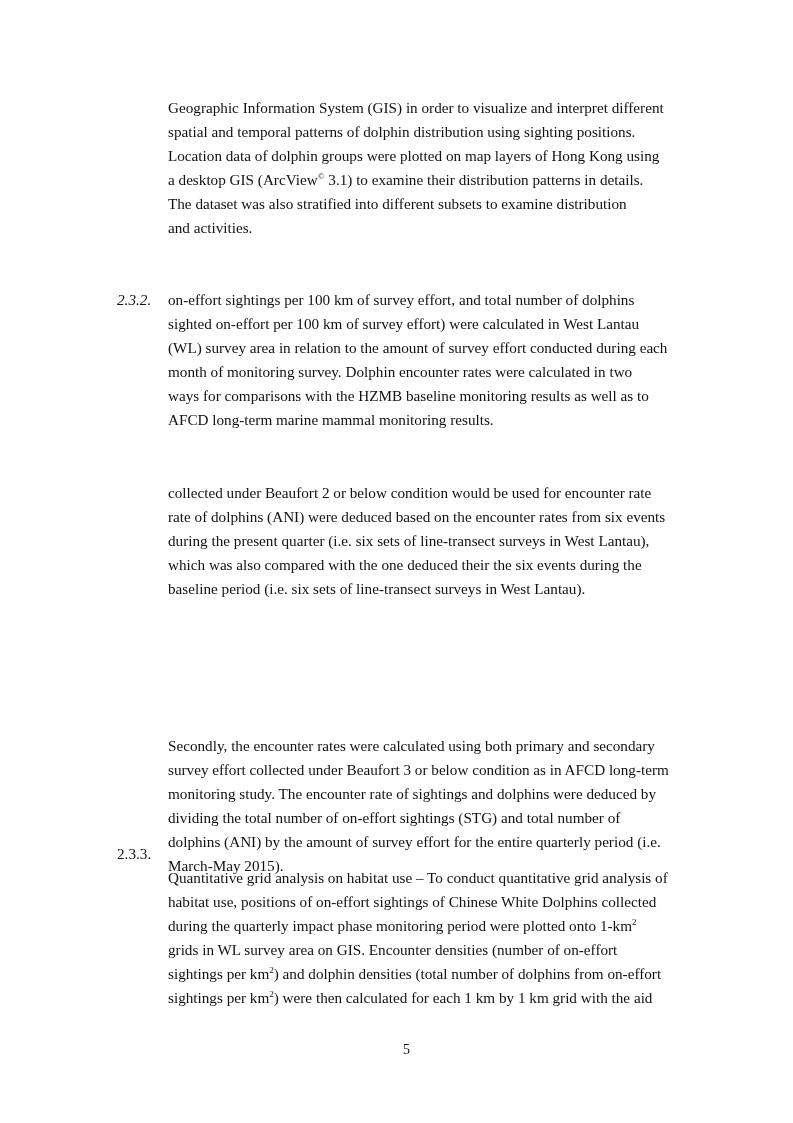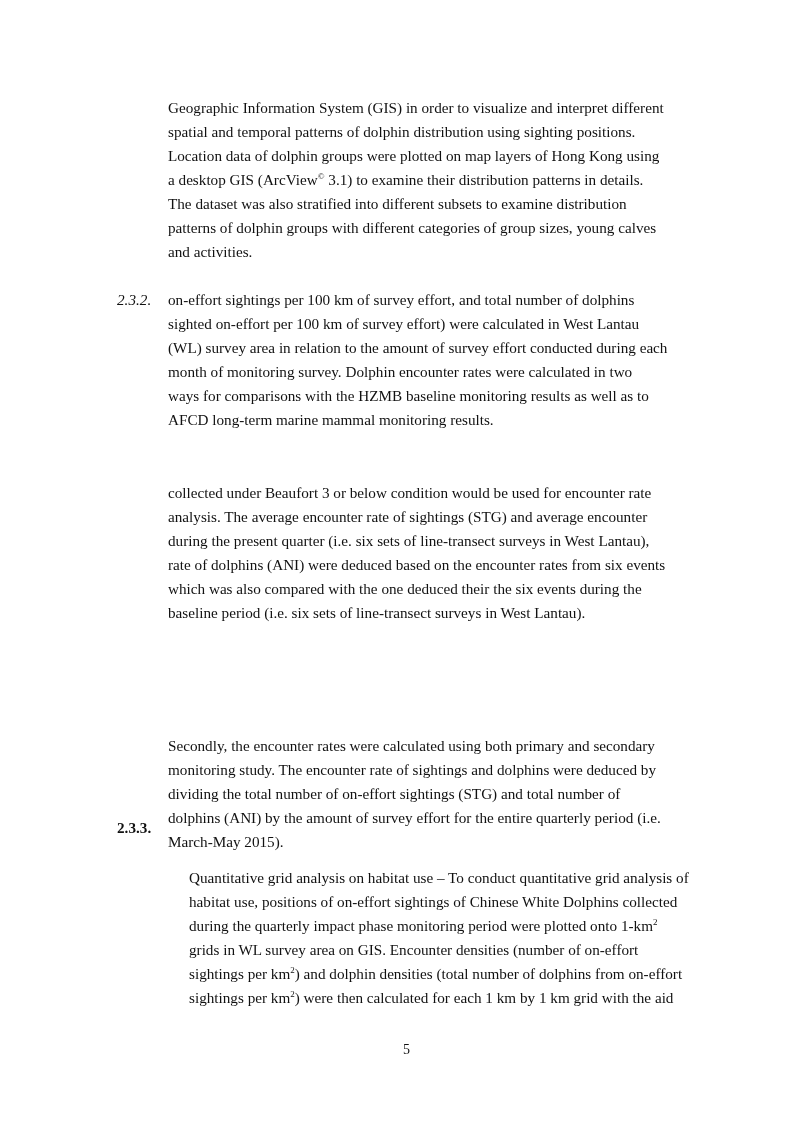--- a/index.html
+++ b/index.html
@@ -60,53 +60,52 @@
 <body>
 
 <div class="page">
 
   <p class="para" style="top:96px;">
     <span class="line">Geographic Information System (GIS) in order to visualize and interpret different</span>
     <span class="line">spatial and temporal patterns of dolphin distribution using sighting positions.</span>
     <span class="line">Location data of dolphin groups were plotted on map layers of Hong Kong using</span>
     <span class="line"><span>a desktop GIS (ArcView</span><sup>©</sup><span> 3.1) to examine their distribution patterns in details.</span></span>
     <span class="line">The dataset was also stratified into different subsets to examine distribution</span>
-    <span class="line">patterns of dolphin groups with different categories of group sizes, young calves</span>
     <span class="line">and activities.</span>
   </p>
 
   <span class="secnum" style="top:288px;font-style:italic;">2.3.2.</span>
   <p class="para" style="top:288px;">
     <span class="line">on-effort sightings per 100 km of survey effort, and total number of dolphins</span>
     <span class="line">sighted on-effort per 100 km of survey effort) were calculated in West Lantau</span>
     <span class="line">(WL) survey area in relation to the amount of survey effort conducted during each</span>
     <span class="line">month of monitoring survey.    Dolphin encounter rates were calculated in two</span>
     <span class="line">ways for comparisons with the HZMB baseline monitoring results as well as to</span>
     <span class="line">AFCD long-term marine mammal monitoring results.</span>
   </p>
 
   <p class="para" style="top:481px;">
-    <span class="line">collected under Beaufort 3 or below condition would be used for encounter rate</span>
-    <span class="line">analysis.    The average encounter rate of sightings (STG) and average encounter</span>
+    <span class="line">collected under Beaufort 2 or below condition would be used for encounter rate</span>
+    <span class="line">rate of dolphins (ANI) were deduced based on the encounter rates from six events</span>
     <span class="line">during the present quarter (i.e. six sets of line-transect surveys in West Lantau),</span>
-    <span class="line">rate of dolphins (ANI) were deduced based on the encounter rates from six events</span>
     <span class="line">which was also compared with the one deduced their the six events during the</span>
     <span class="line">baseline period (i.e. six sets of line-transect surveys in West Lantau).</span>
   </p>
 
   <p class="para" style="top:734px;">
     <span class="line">Secondly, the encounter rates were calculated using both primary and secondary</span>
+    <span class="line">survey effort collected under Beaufort 3 or below condition as in AFCD long-term</span>
     <span class="line">monitoring study.    The encounter rate of sightings and dolphins were deduced by</span>
     <span class="line">dividing the total number of on-effort sightings (STG) and total number of</span>
     <span class="line">dolphins (ANI) by the amount of survey effort for the entire quarterly period (i.e.</span>
     <span class="line">March-May 2015).</span>
   </p>
 
-  <span class="secnum" style="top:816px;font-weight:bold;">2.3.3.</span>
-  <p class="para" style="top:866px;margin-left:21px;">
+  <span class="secnum" style="top:842px;">2.3.3.</span>
+  <p class="para" style="top:866px;">
     <span class="line">Quantitative grid analysis on habitat use – To conduct quantitative grid analysis of</span>
     <span class="line">habitat use, positions of on-effort sightings of Chinese White Dolphins collected</span>
     <span class="line"><span>during the quarterly impact phase monitoring period were plotted onto 1-km</span><sup>2</sup></span>
     <span class="line">grids in WL survey area on GIS.    Encounter densities (number of on-effort</span>
     <span class="line"><span>sightings per km</span><sup>2</sup><span>) and dolphin densities (total number of dolphins from on-effort</span></span>
     <span class="line"><span>sightings per km</span><sup>2</sup><span>) were then calculated for each 1 km by 1 km grid with the aid</span></span>
   </p>
 
   <div class="page-number">5</div>
 

